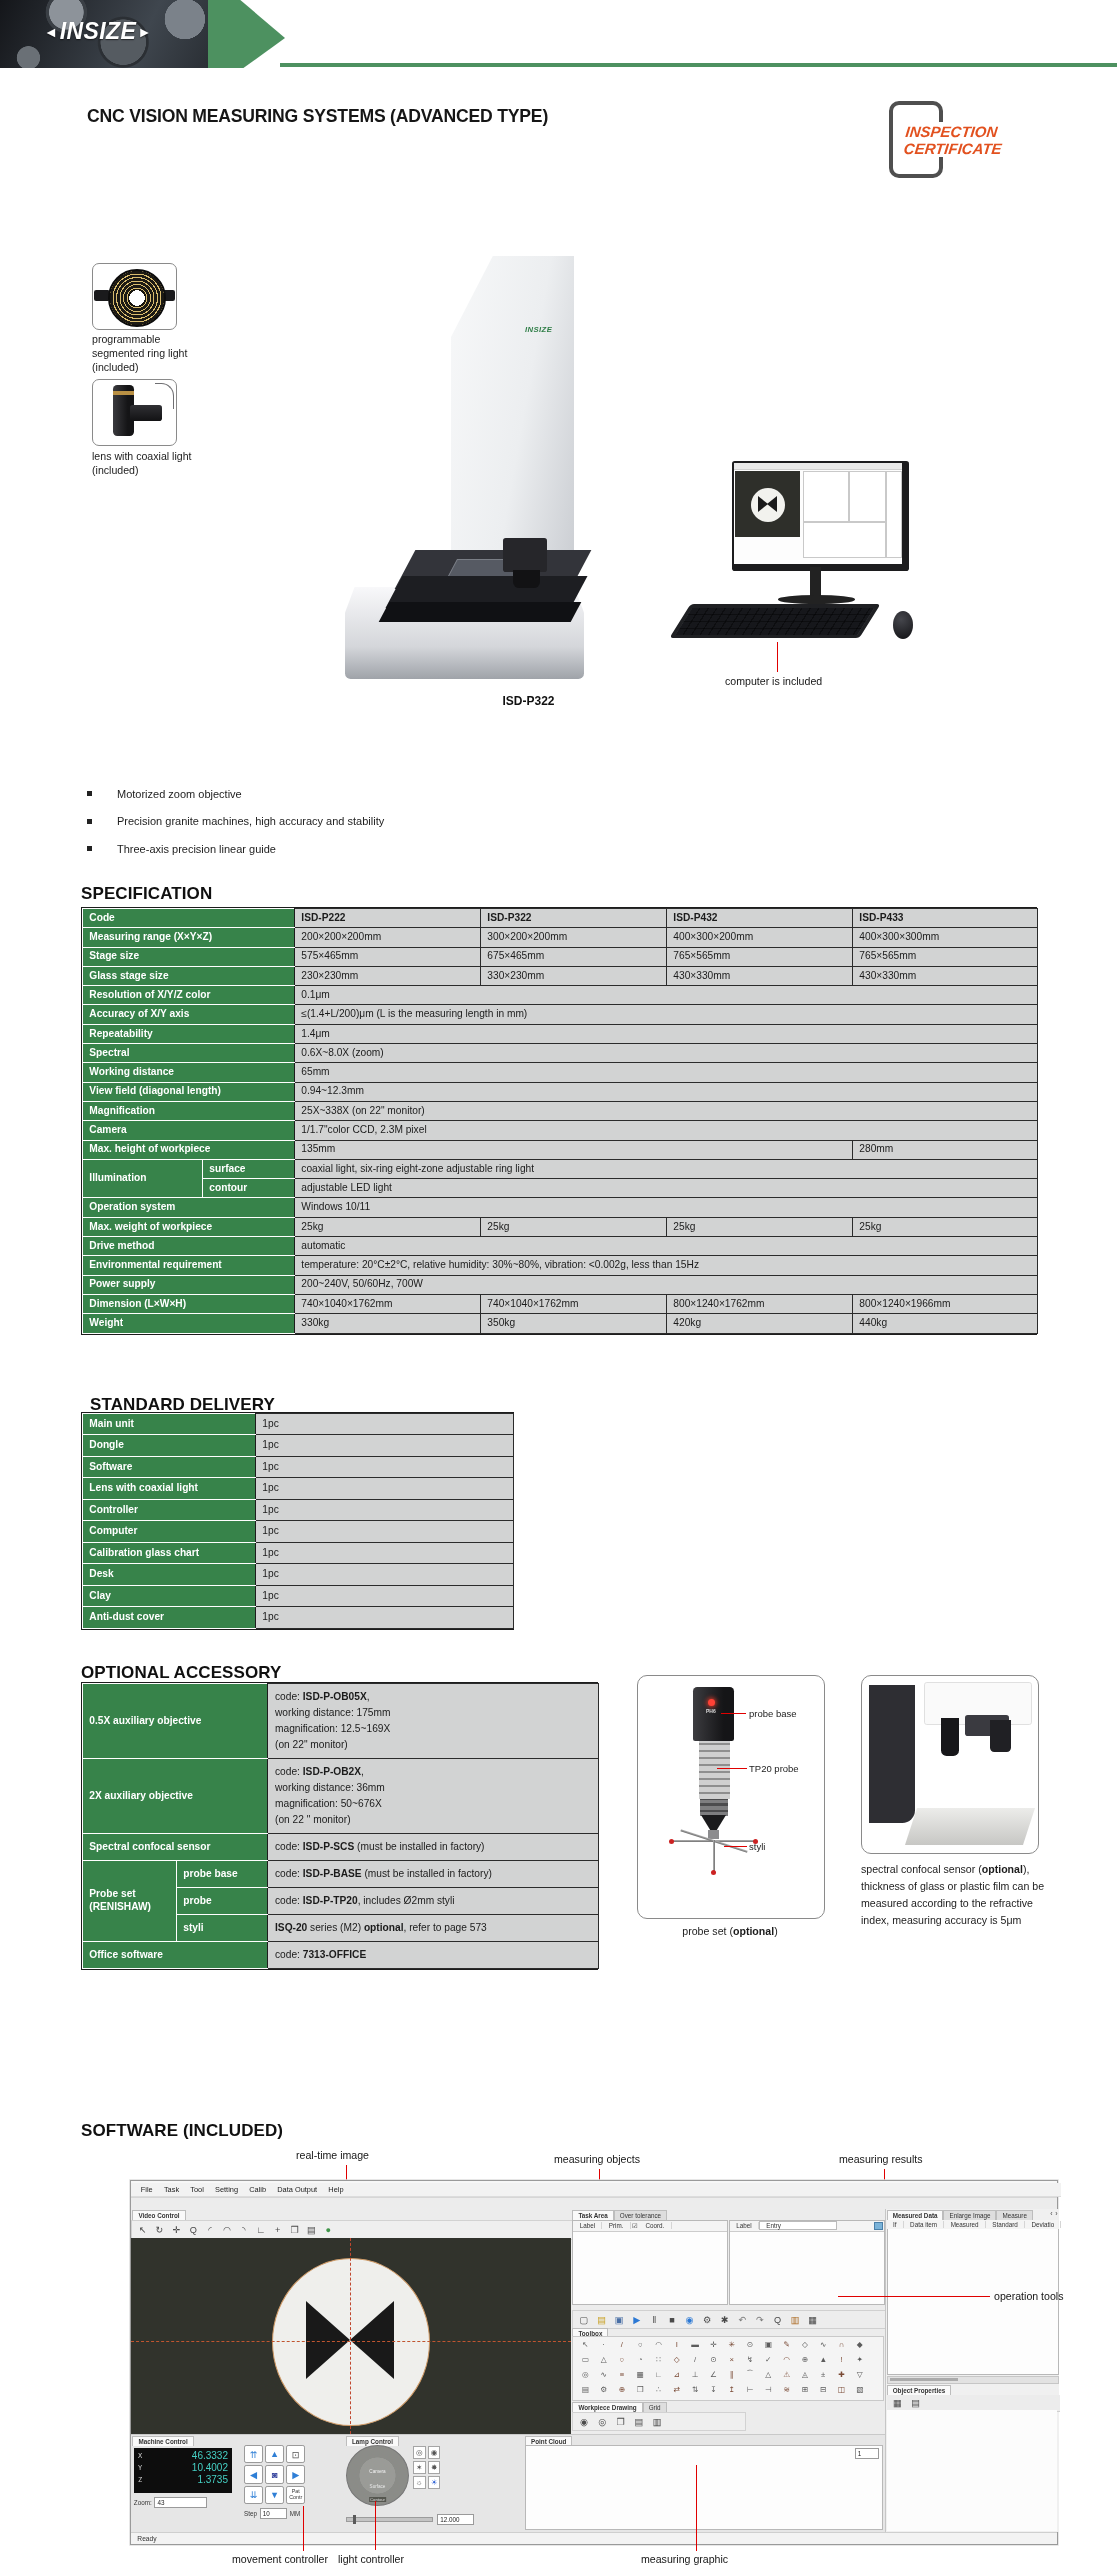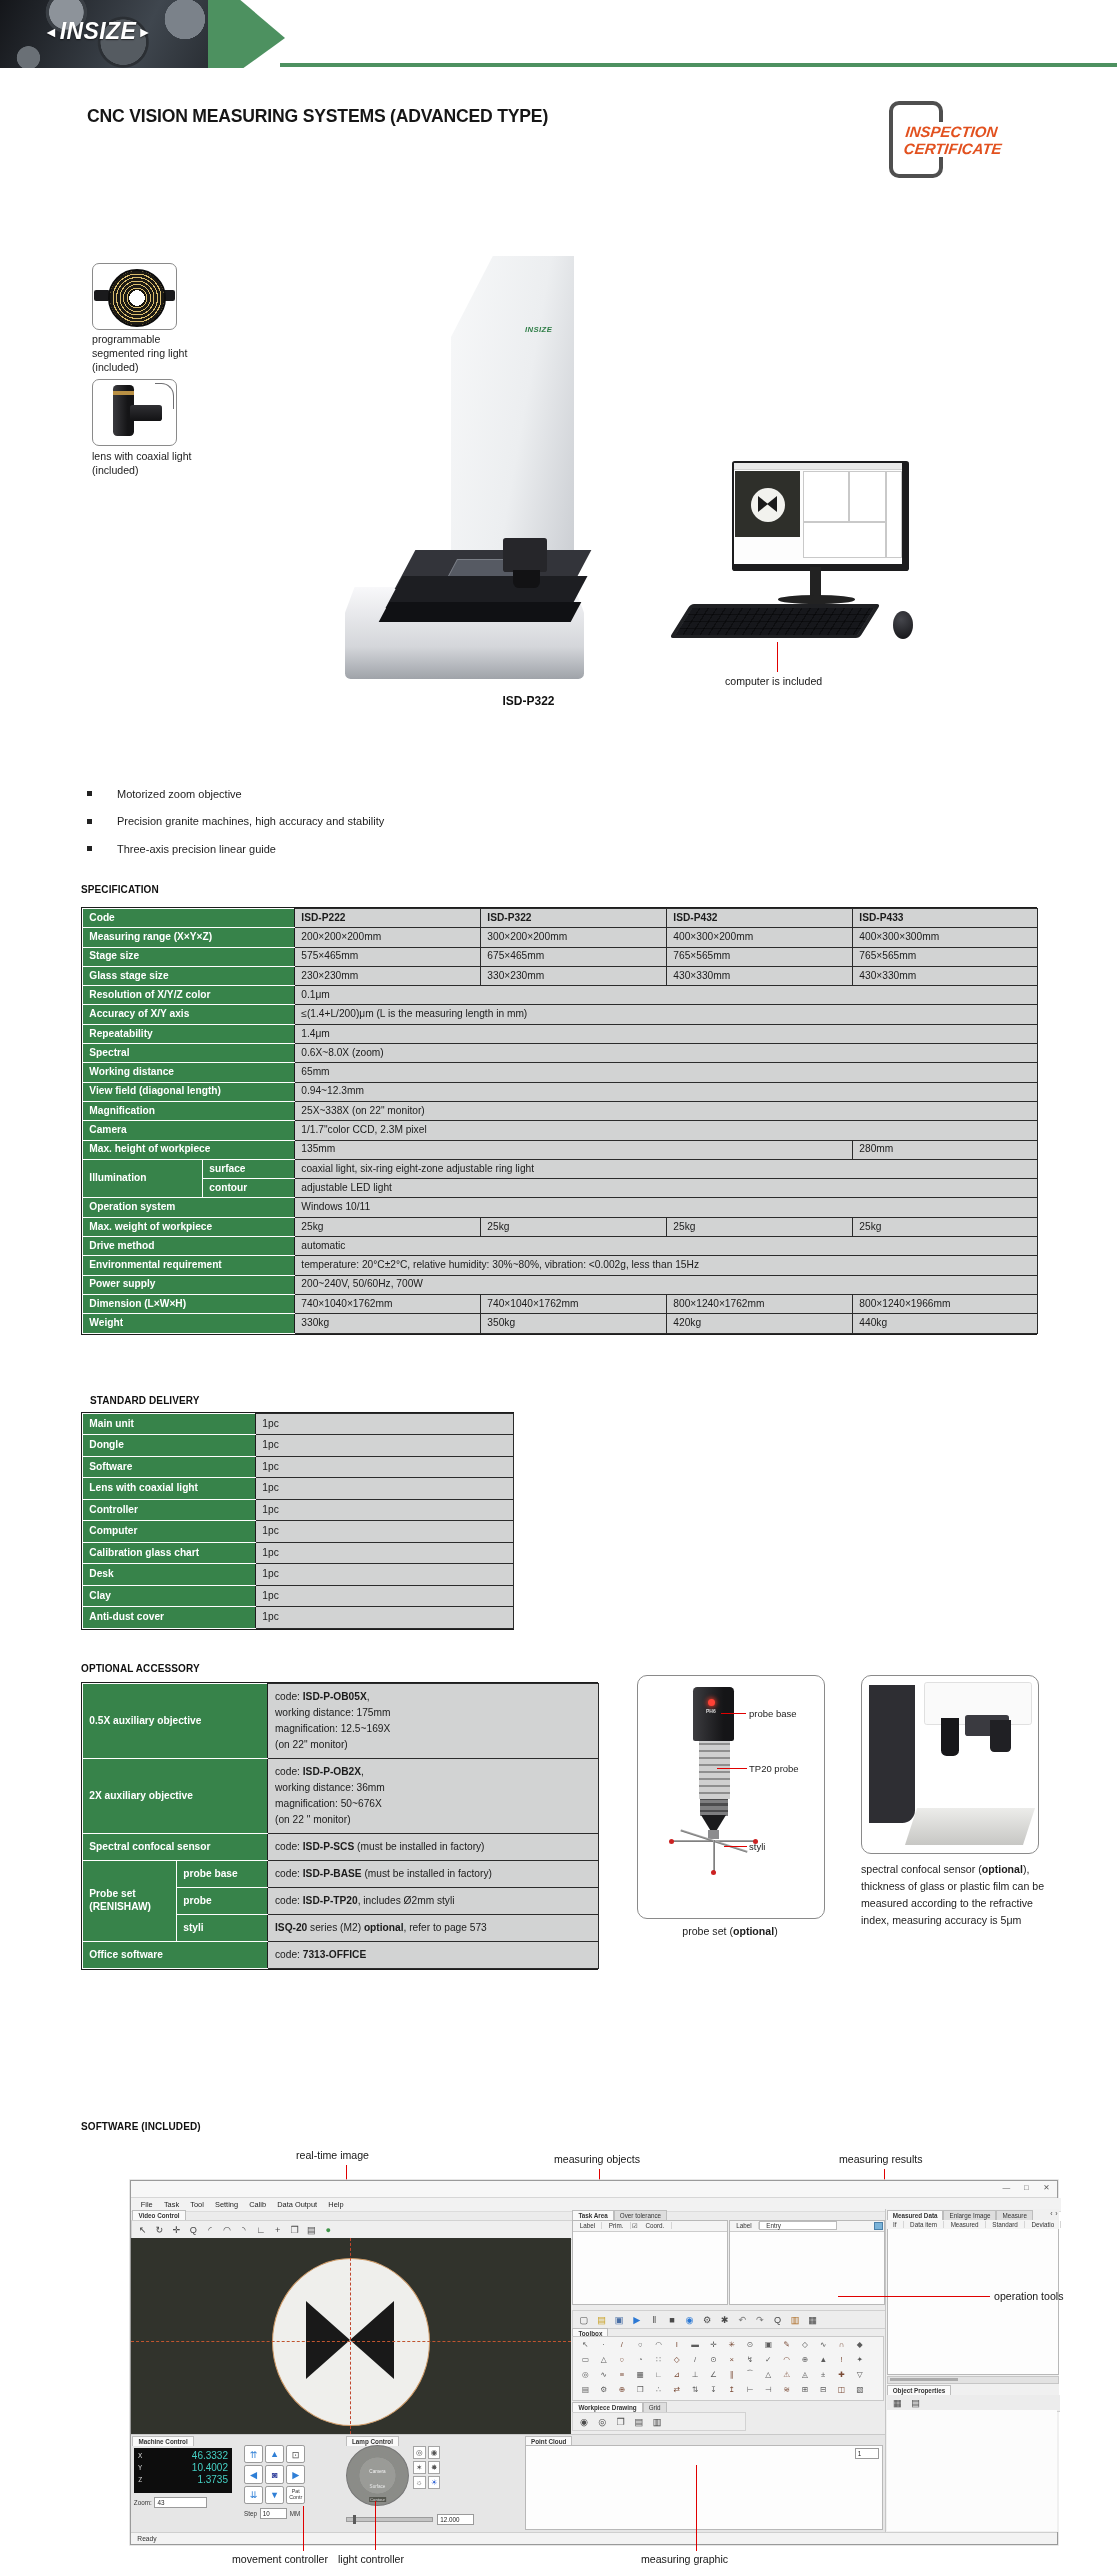--- a/index.html
+++ b/index.html
@@ -65,21 +65,21 @@
   .kbKeys{position:absolute;left:4.2px;top:3.5px;right:4.2px;bottom:3.5px;background-image:repeating-linear-gradient(90deg,#35363b 0 7px,#1f2023 7px 8.5px),repeating-linear-gradient(0deg,#35363b 0 5.6px,#1f2023 5.6px 7px);background-blend-mode:overlay}
   .mouse{left:893px;top:611px;width:20px;height:28px;border-radius:10px/14px;background:radial-gradient(circle at 40% 30%,#45464c,#101013)}
   .note{font-size:10.6px;color:#161616}
   .redline{background:#e00000}
 
   
   .feat{display:flex;align-items:center;gap:25px;height:27.5px;font-size:11px;color:#1d1d1d}
   .sq{width:5px;height:5px;background:#222;flex:0 0 auto}
 
   
-  .h{font-size:10px;font-weight:bold;color:#101010;letter-spacing:0.1px}
+  .h{font-size:17px;font-weight:bold;color:#101010;letter-spacing:0.1px}
   .tblWrap{border:1.4px solid #1d1d1d}
   table.tbl{border-collapse:collapse;table-layout:fixed;width:100%}
   .tbl td{font-size:10.2px;padding:2.8px 6.3px;vertical-align:middle;line-height:12.7px;overflow:hidden}
   td.lb{background:#37834a;color:#fff;font-weight:bold;border:1.4px solid #fff}
   td.lb.e{border-right:1.4px solid #1d1d1d}
   td.vl{background:#d2d3d3;color:#1b1b1b;border:0.7px solid #2b2b2b}
   tr.code td.vl{font-weight:bold}
   #optTable td.vl{padding:5px 7px}
   #optTable .ln{line-height:16px;font-size:10.2px}
   #delTable td{padding:3.9px 6.3px}
@@ -102,21 +102,21 @@
   .cfCyl{left:79px;top:42px;width:18.3px;height:38px;background:#17171a;border-radius:0 0 5.6px 5.6px}
   .cfArm{left:103px;top:39px;width:44px;height:21px;background:#3a3a40;border-radius:2.8px}
   .cfCyl2{left:128px;top:44px;width:21px;height:32px;background:#202024;border-radius:0 0 4.2px 4.2px}
   .cfStage{left:49px;top:132px;width:118px;height:37px;background:linear-gradient(#ececea,#c7c7c4);transform:skewX(-18deg)}
 
   
   .sw{left:130px;top:2180px;width:926px;height:363px;background:#ececec;border:0.7px solid #9a9a9a;box-shadow:0 0 0 0.7px #ddd}
   .titlebar{left:0;top:0;width:100%;height:15.5px;background:#f7f7f7;border-bottom:0.7px solid #d6d6d6}
   .winCtl{position:absolute;right:5.6px;top:2.1px;display:flex;gap:10px}
   .winCtl span{font-size:7.7px;color:#555;width:10px;text-align:center;cursor:default}
-  .menubar{left:0;top:17px;width:100%;height:12.7px;background:#f2f2f2;border-bottom:0.7px solid #dcdcdc;display:flex;align-items:center;padding-left:4.2px}
+  .menubar{left:0;top:2px;width:100%;height:12.7px;background:#f2f2f2;border-bottom:0.7px solid #dcdcdc;display:flex;align-items:center;padding-left:4.2px}
   .menubar span{font-size:7.4px;color:#222;padding:0 5.6px}
   .swBody{left:0;top:28px;width:926px;height:323px}
   .tabs{display:flex;align-items:flex-end;height:10.6px}
   .tabs span{font-size:6.3px;color:#333;padding:0.7px 5px;background:#dedede;border:0.7px solid #bdbdbd;border-bottom:none;white-space:nowrap}
   .tabs span:first-child{background:#fafafa;font-weight:bold}
   .icStrip span{display:inline-flex;align-items:center;justify-content:center;width:15.5px;height:14px;font-size:9.2px;color:#4a4a4a}
   .panelWhite{background:#fdfdfd;border:0.7px solid #b8b8b8}
   .cols{display:flex;align-items:center;height:10px;background:#f4f4f4;border-bottom:0.7px solid #ccc}
   .cols span{font-size:6.3px;color:#333;padding:0 6.3px;border-right:0.7px solid #d5d5d5;white-space:nowrap}
   .toolgrid{background:#f4f4f4;border:0.7px solid #c9c9c9}

